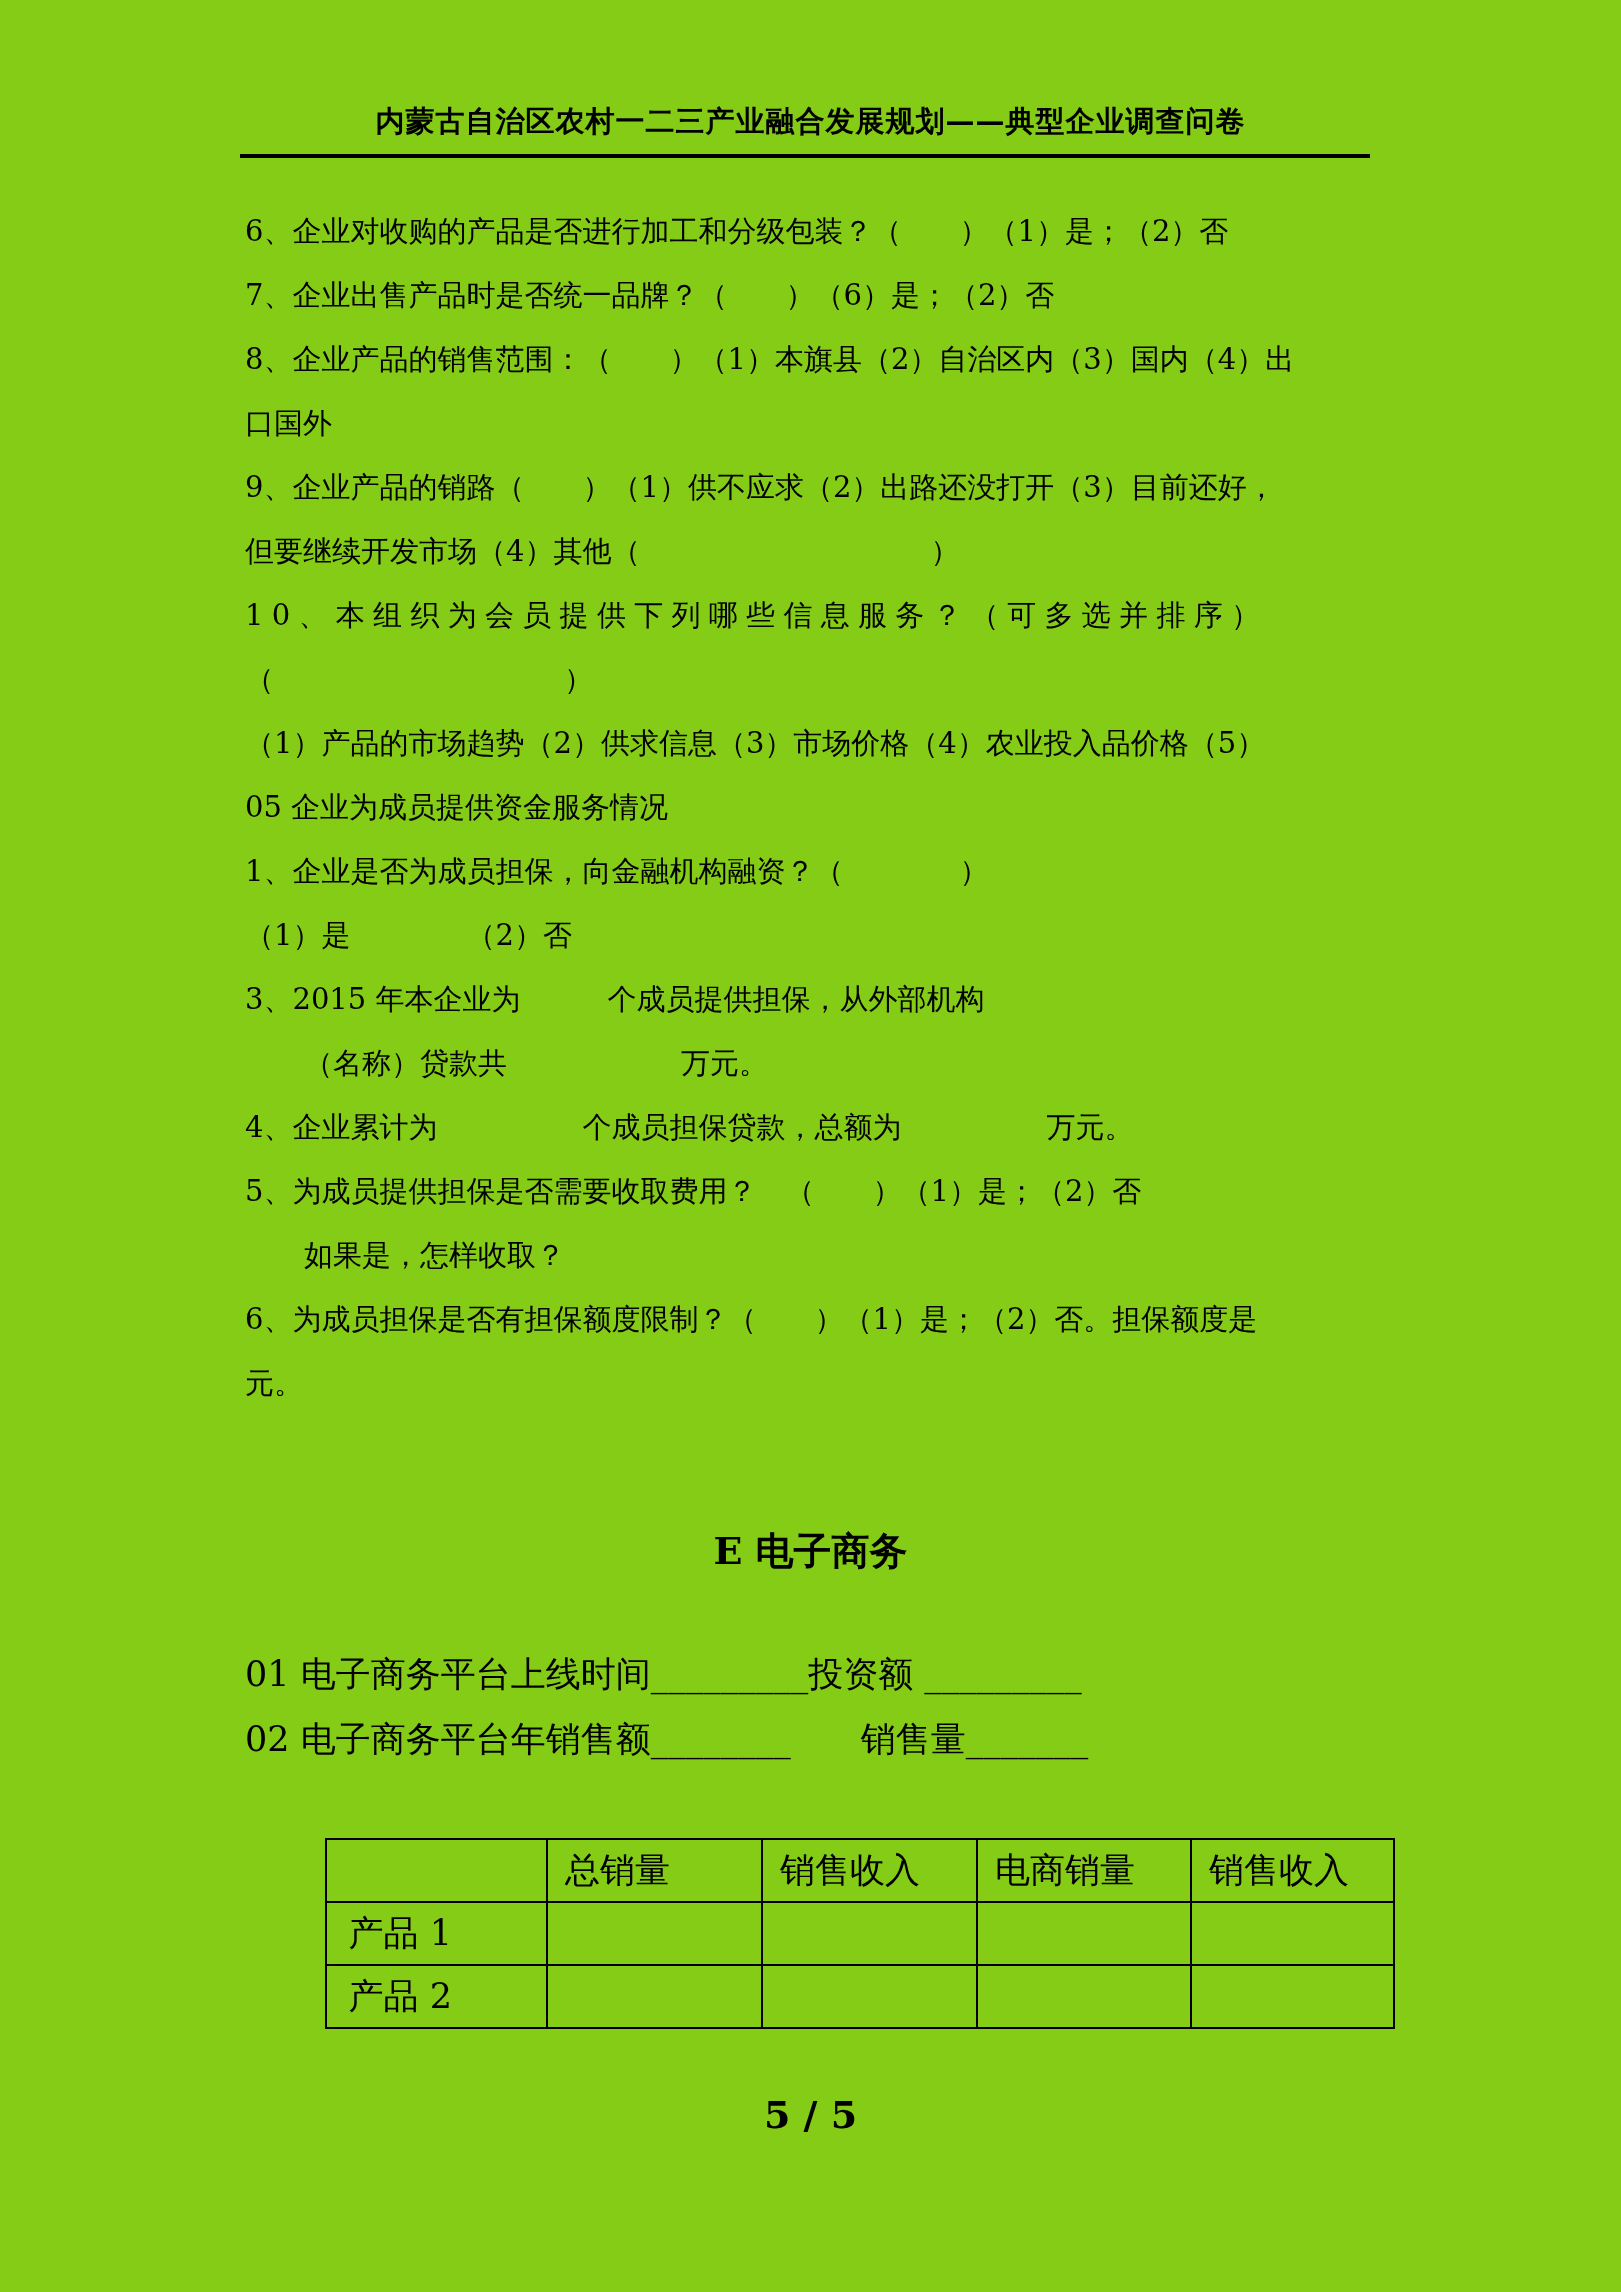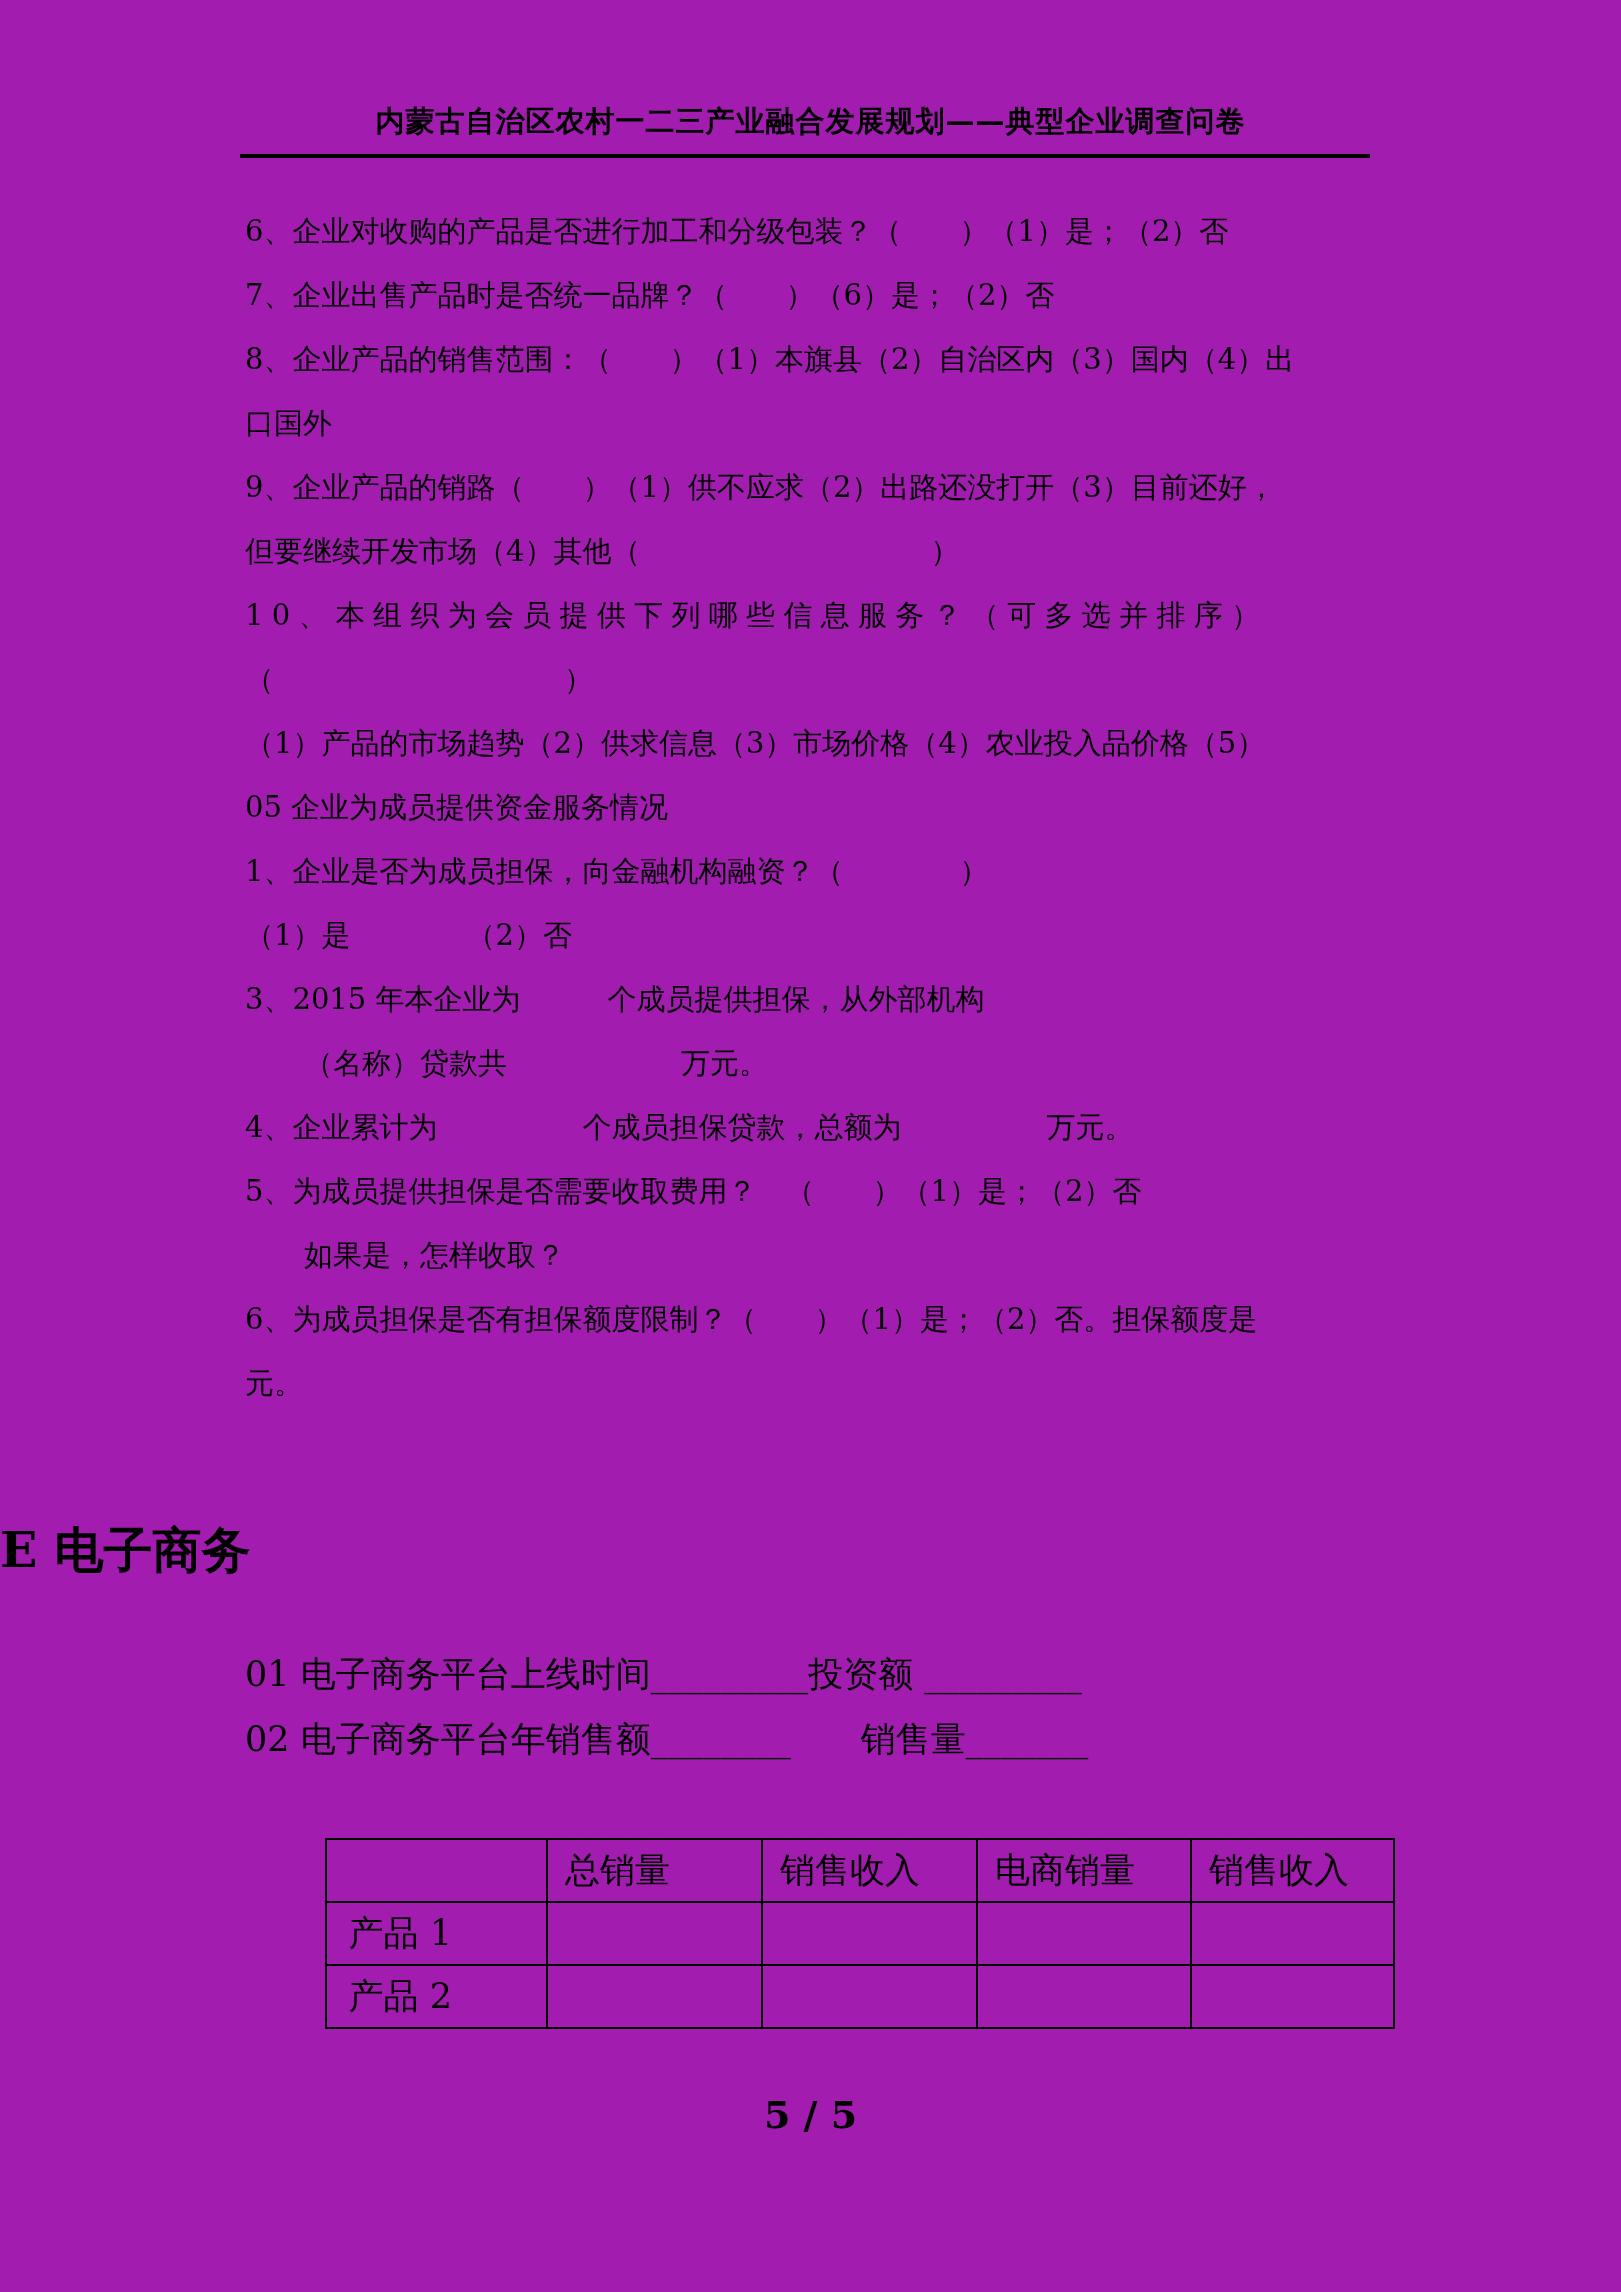--- a/index.html
+++ b/index.html
@@ -1,20 +1,20 @@
 <!DOCTYPE html>
 <html><head>
 <meta charset="utf-8">
 <style>
   html,body { margin:0; padding:0; background:#fff; }
   .page {
     position:relative;
     width:1621px;
     height:2293px;
-    background:#a21caf;
+    background:#84cc16;
     color:#000;
     font-family:"DejaVu Serif", serif;
     overflow:hidden;
   }
   .header-title {
     position:absolute;
     top:102px; left:0;
     width:100%;
     text-align:center;
     font-family:"DejaVu Sans", sans-serif;
@@ -40,21 +40,22 @@
     font-size:29px;
     white-space:pre;
   }
   .qline.spread { letter-spacing:8.3px; }
   .qline.indent1 { padding-left:59px; }
   .section-title {
     position:absolute;
     top:1521px; left:0;
     width:100%;
     height:59px; line-height:59px;
-    font-size:49px;
+    text-align:center;
+    font-size:38px;
     font-weight:bold;
     white-space:pre;
   }
   .eform {
     position:absolute;
     left:245px; top:1642px;
     width:1147px;
   }
   .eline {
     height:65px;

